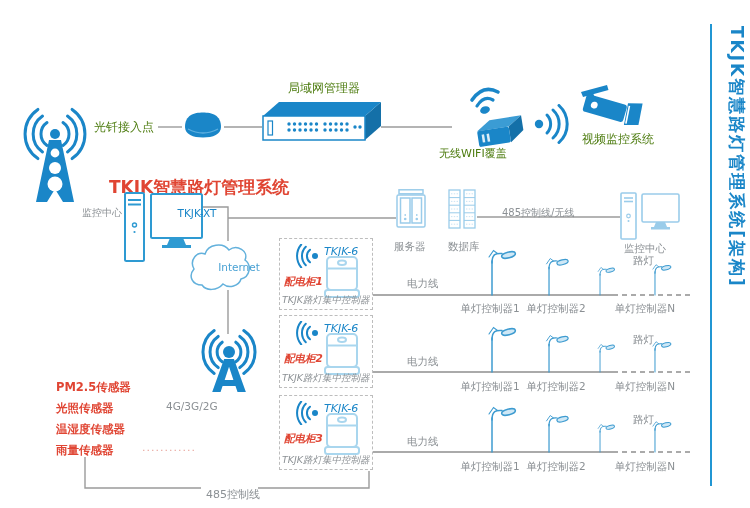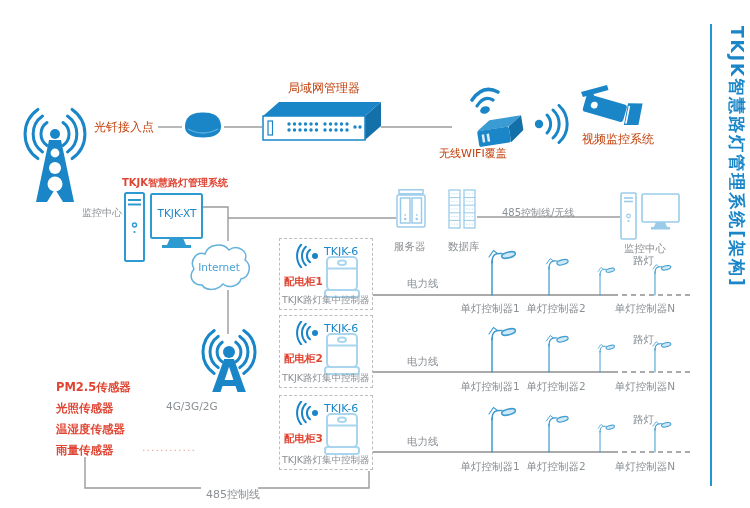--- a/index.html
+++ b/index.html
@@ -1,27 +1,27 @@
 <!DOCTYPE html>
 <html><head>
 <meta charset="utf-8">
 <style>
   html,body{margin:0;padding:0;background:#fff;}
   #canvas{position:relative;width:750px;height:508px;background:#fff;overflow:hidden;
           font-family:"DejaVu Sans","Liberation Sans",sans-serif;}
   .abs{position:absolute;}
-  .lbl{position:absolute;color:#c2410c;font-size:12px;white-space:nowrap;}
+  .lbl{position:absolute;color:#4d7c0f;font-size:12px;white-space:nowrap;}
   .lbl-s{position:absolute;color:#8b9094;font-size:10.5px;white-space:nowrap;margin-top:6px;}
   .red{position:absolute;color:#e04533;font-weight:bold;white-space:nowrap;}
   .blue{color:#1a86c8;}
-  .ctr{text-align:center;}
+  .ctr{text-align:center;padding-left:20px;}
   #vline-right{position:absolute;left:710px;top:24px;width:2px;height:462px;background:#2196d3;}
   #vtitle{position:absolute;left:748px;top:26px;transform:rotate(90deg);transform-origin:0 0;
           white-space:nowrap;color:#1a86c8;font-size:17px;font-weight:bold;letter-spacing:2px;}
-  .box{position:absolute;left:279px;width:94px;border:1px dashed #bdbdbd;background:#fff;box-sizing:border-box;}
+  .box{position:absolute;left:279px;width:94px;border:1px dashed #bdbdbd;background:#fff;box-sizing:border-box;font-style:italic;}
   .box .dev{position:absolute;left:44px;top:6px;color:#1a86c8;font-size:11px;white-space:nowrap;}
   .box .cab-red{position:absolute;left:4px;top:36px;color:#e04533;font-weight:bold;font-size:10.5px;white-space:nowrap;}
   .box .ctl{position:absolute;left:2px;bottom:2px;color:#8b9094;font-size:9.5px;white-space:nowrap;}
   .pl-lbl{position:absolute;left:407px;color:#8b9094;font-size:10.5px;}
   .lamp-lbl{position:absolute;width:70px;text-align:center;color:#8b9094;font-size:10.5px;white-space:nowrap;}
   .rd-lbl{position:absolute;left:633px;width:34px;text-align:left;color:#8b9094;font-size:10.5px;}
   .sensor{position:absolute;left:56px;color:#e04533;font-weight:bold;font-size:11.5px;white-space:nowrap;}
 </style>
 </head>
 <body>
@@ -171,21 +171,21 @@
       <polygon points="52,15 66,11 68,33 54,37" fill="#1a86c8"></polygon>
       <line x1="54" y1="17" x2="55.5" y2="35" stroke="#fff" stroke-width="1.6"></line>
       <circle cx="20" cy="26" r="3.4" fill="#fff"></circle>
     </g>
   </svg>
   <div class="lbl" style="left:582px;top:131px">视频监控系统</div>
 
   <div id="vline-right"></div>
   <div id="vtitle">TKJK智慧路灯管理系统[架构]</div>
 
-  <div class="red" style="left:122px;top:176px;font-size:10px">TKJK智慧路灯管理系统</div>
+  <div class="red" style="left:109px;top:176px;font-size:17px">TKJK智慧路灯管理系统</div>
   <div class="lbl-s" style="left:82px;top:200px;font-size:10px">监控中心</div>
 
   <svg class="abs" style="left:124px;top:192px" width="82" height="72" viewBox="0 0 82 72">
     <g stroke="#2e9ad2" stroke-width="2" fill="#fff">
       <rect x="1" y="1" width="19" height="68" rx="1.5"></rect>
       <rect x="27" y="2" width="51" height="44" rx="1.5"></rect>
     </g>
     <line x1="4" y1="8" x2="17" y2="8" stroke="#2e9ad2" stroke-width="2"></line>
     <line x1="4" y1="12.5" x2="17" y2="12.5" stroke="#2e9ad2" stroke-width="2"></line>
     <circle cx="10.5" cy="33" r="2" fill="none" stroke="#2e9ad2" stroke-width="1.4"></circle>

